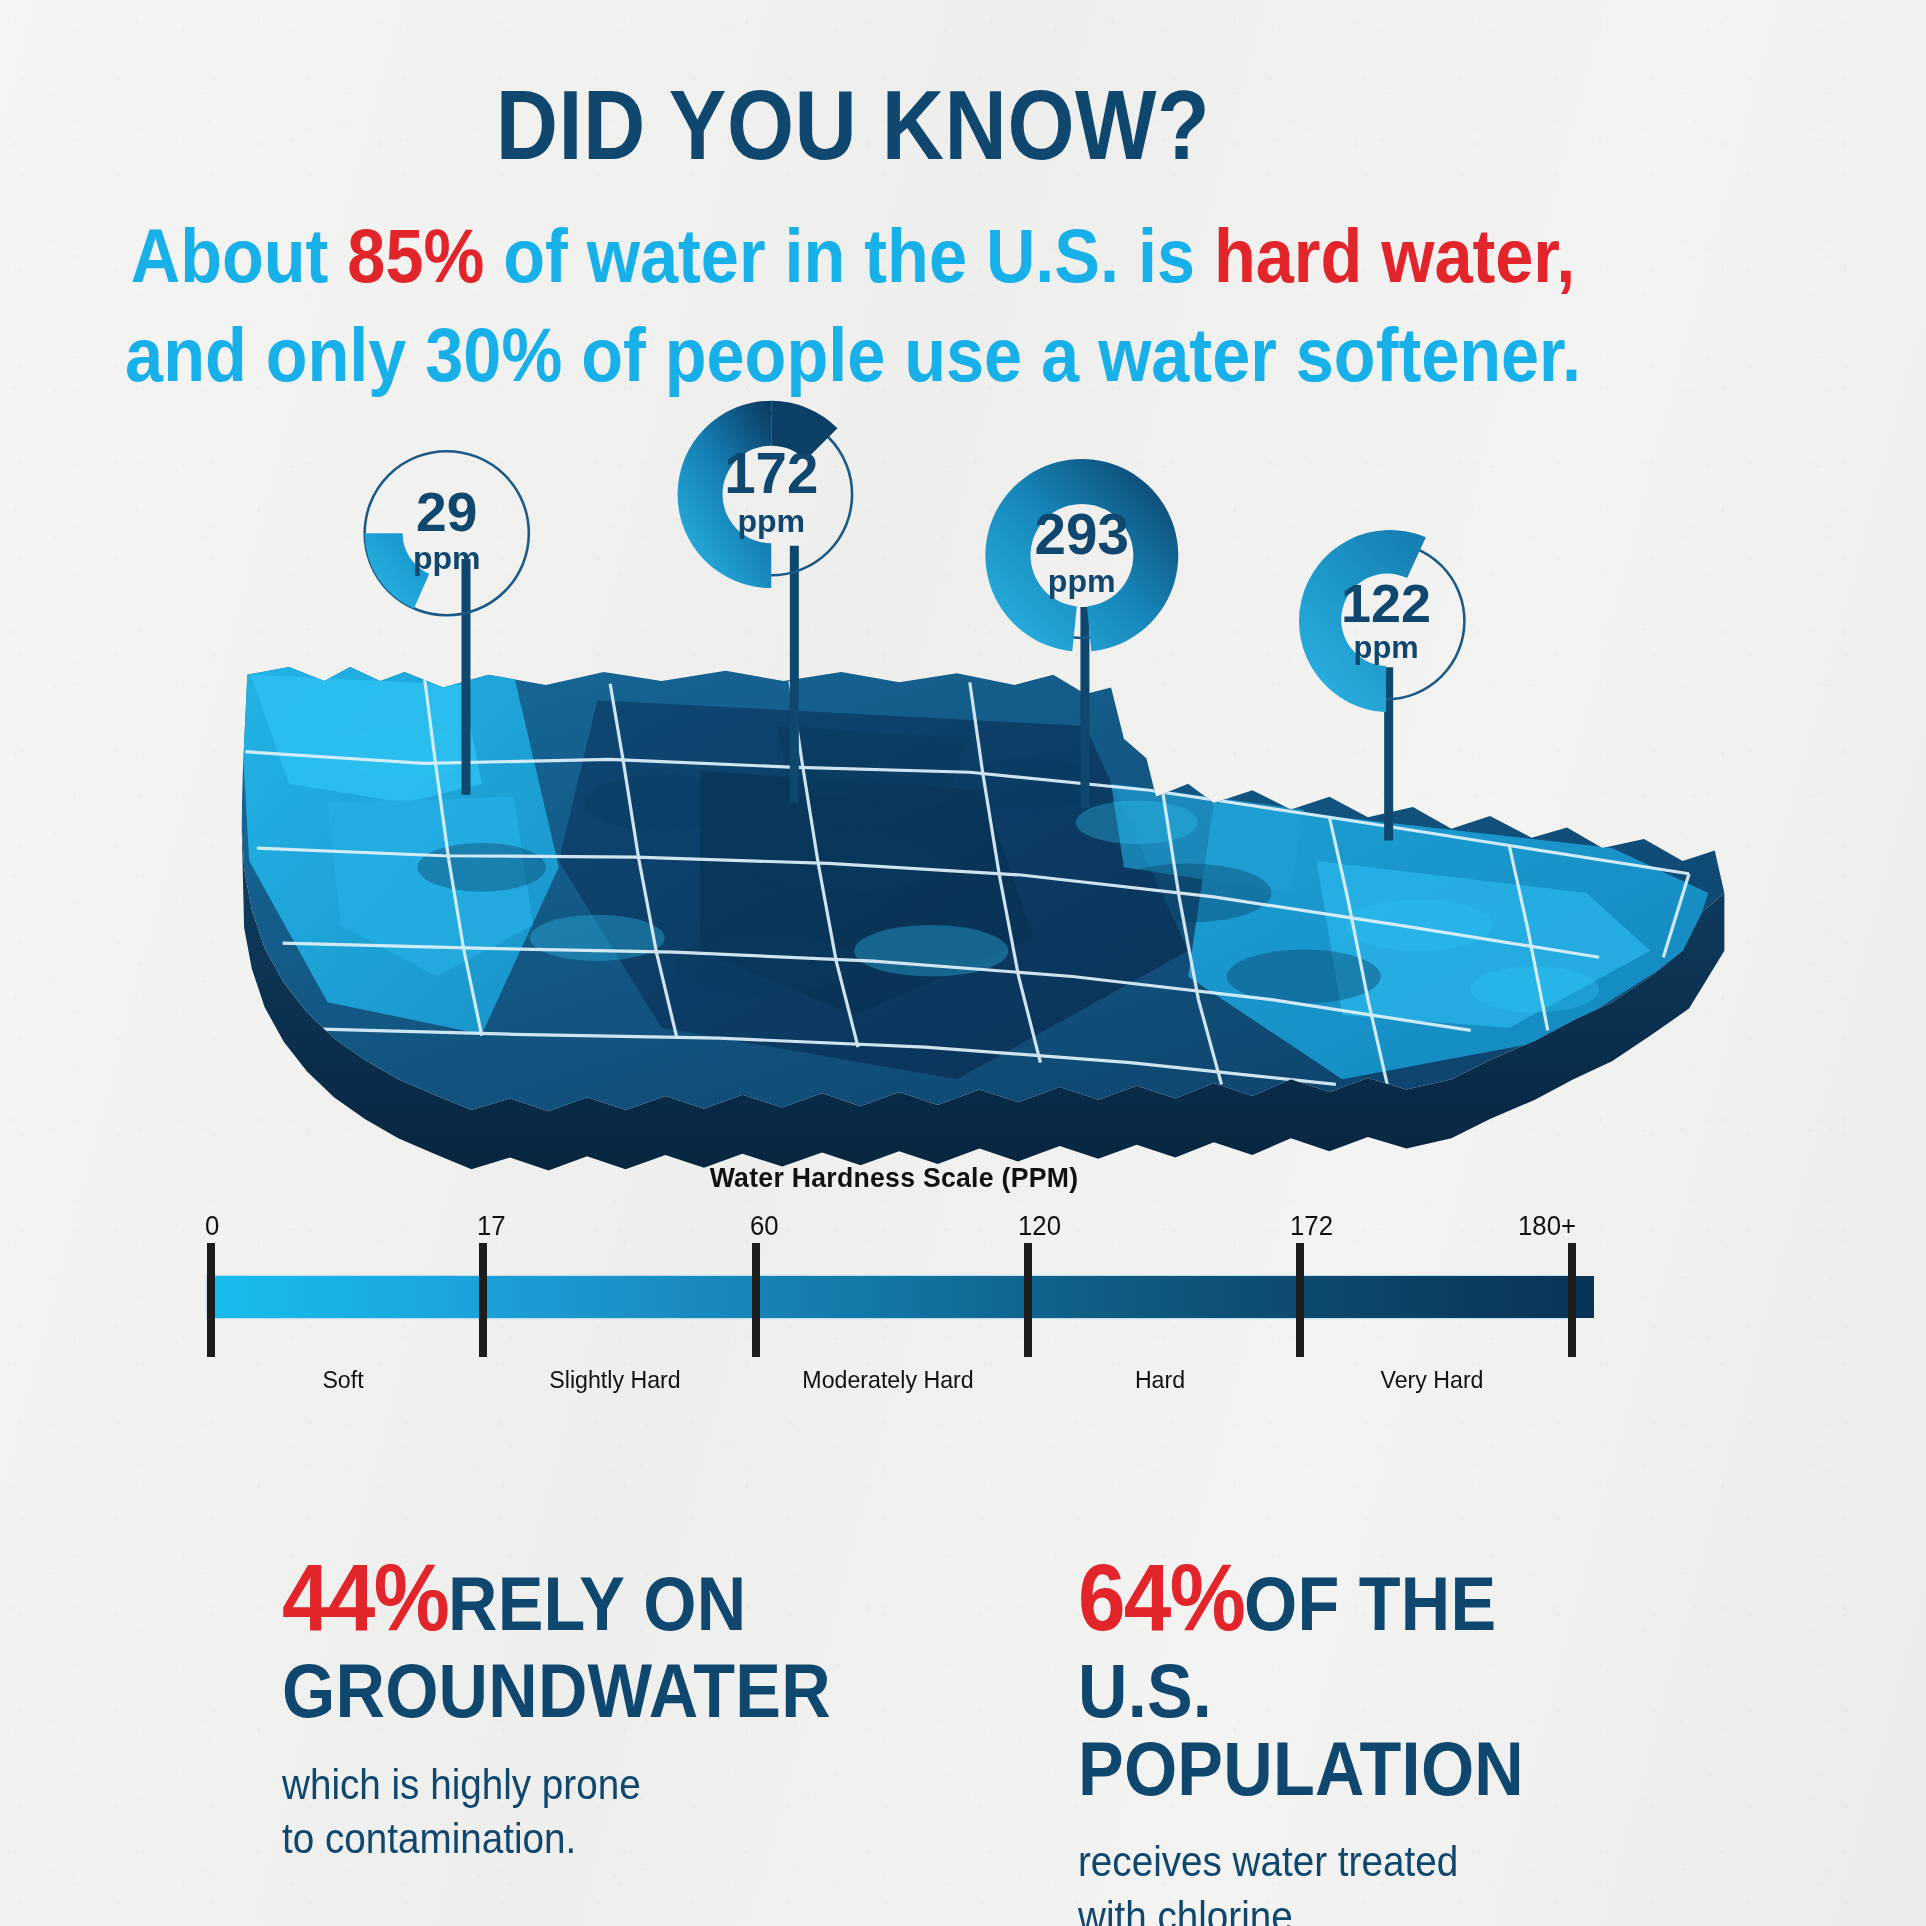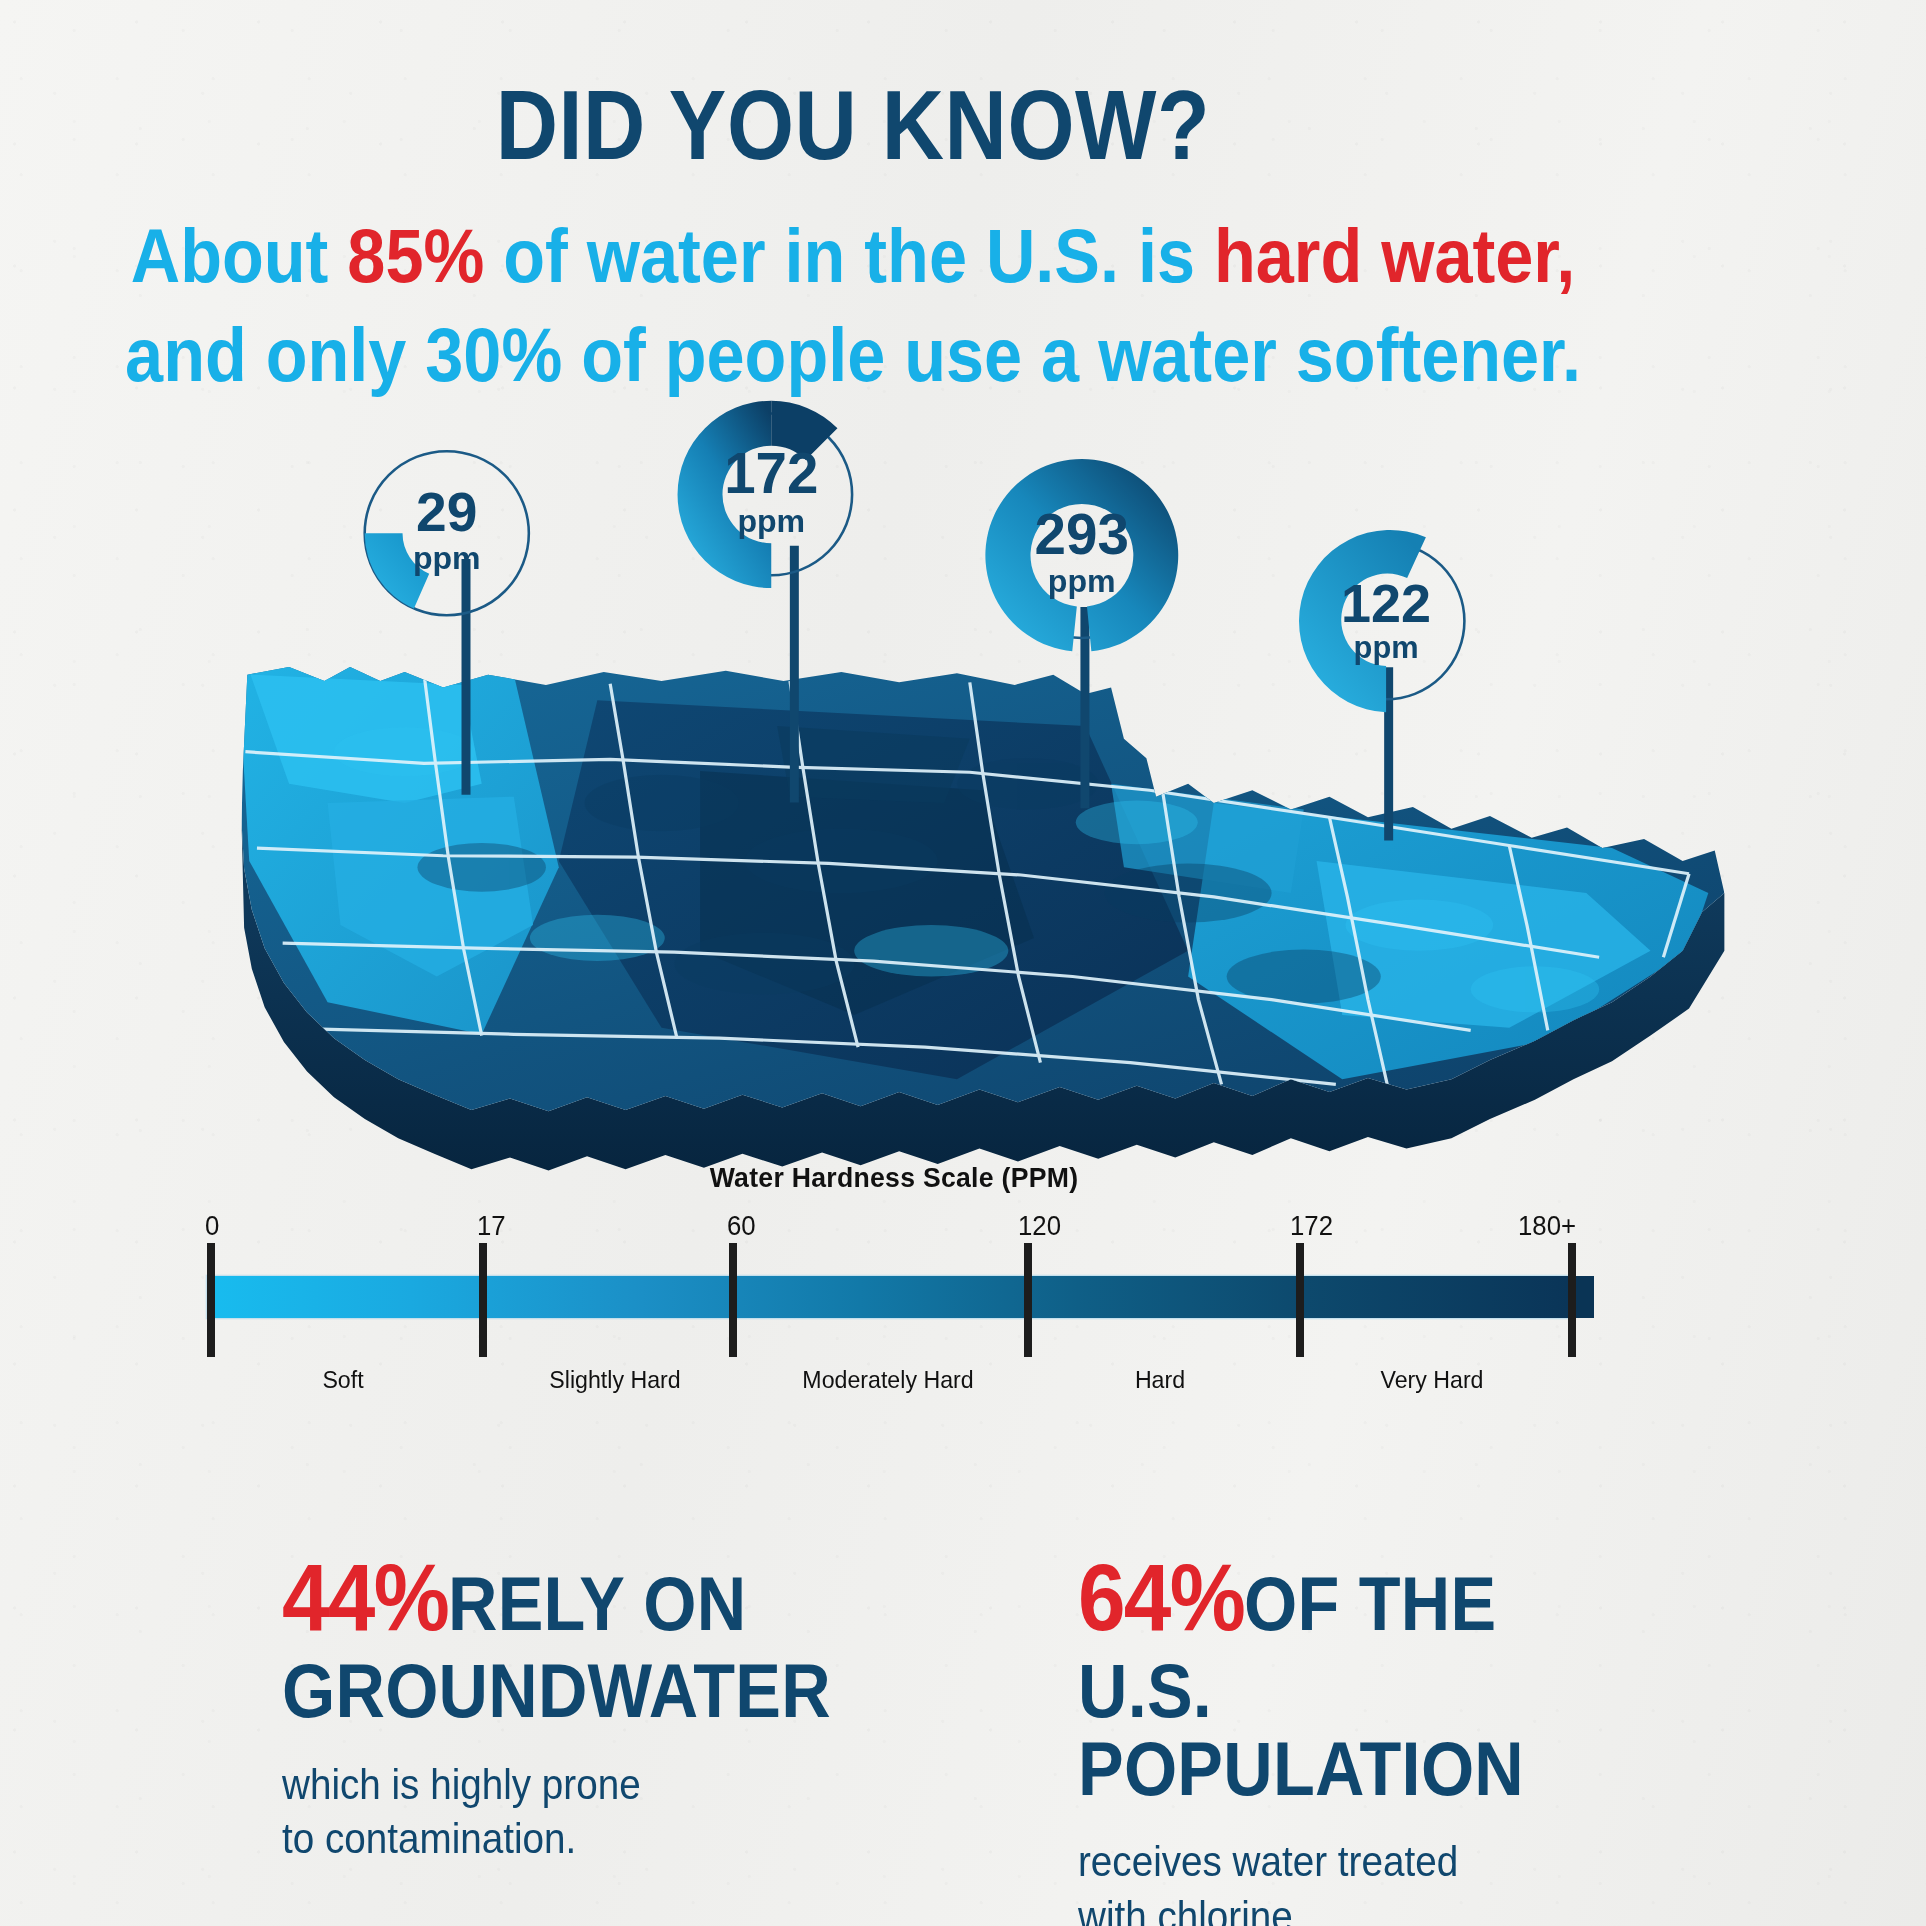--- a/index.html
+++ b/index.html
@@ -385,21 +385,21 @@
   <div id="scale-wrap">
     <div id="scale-bar"></div>
     <div id="scale-cap"></div>
 
     <div class="tick" style="left:14px;">
       <div class="tick-label" style="left:-1.3px;">0</div>
     </div>
     <div class="tick" style="left:286px;">
       <div class="tick-label" style="left:-1.3px;">17</div>
     </div>
-    <div class="tick" style="left:536px;">
+    <div class="tick" style="left:559px;">
       <div class="tick-label" style="left:-1.3px;">60</div>
     </div>
     <div class="tick" style="left:831px;text-align:center;">
       <div class="tick-label" style="left:-5.1px;">120</div>
     </div>
     <div class="tick" style="left:1103px;">
       <div class="tick-label" style="left:-5.1px;">172</div>
     </div>
     <div class="tick" style="left:1375px;">
       <div class="tick-label" style="left:-50px;">180+</div>

